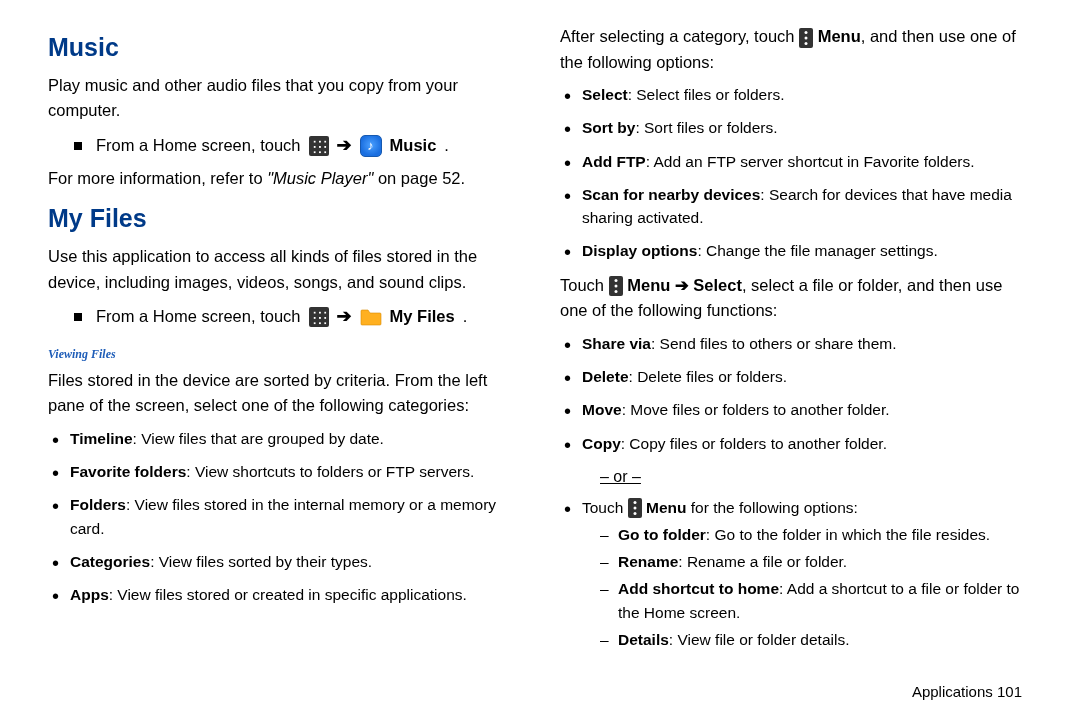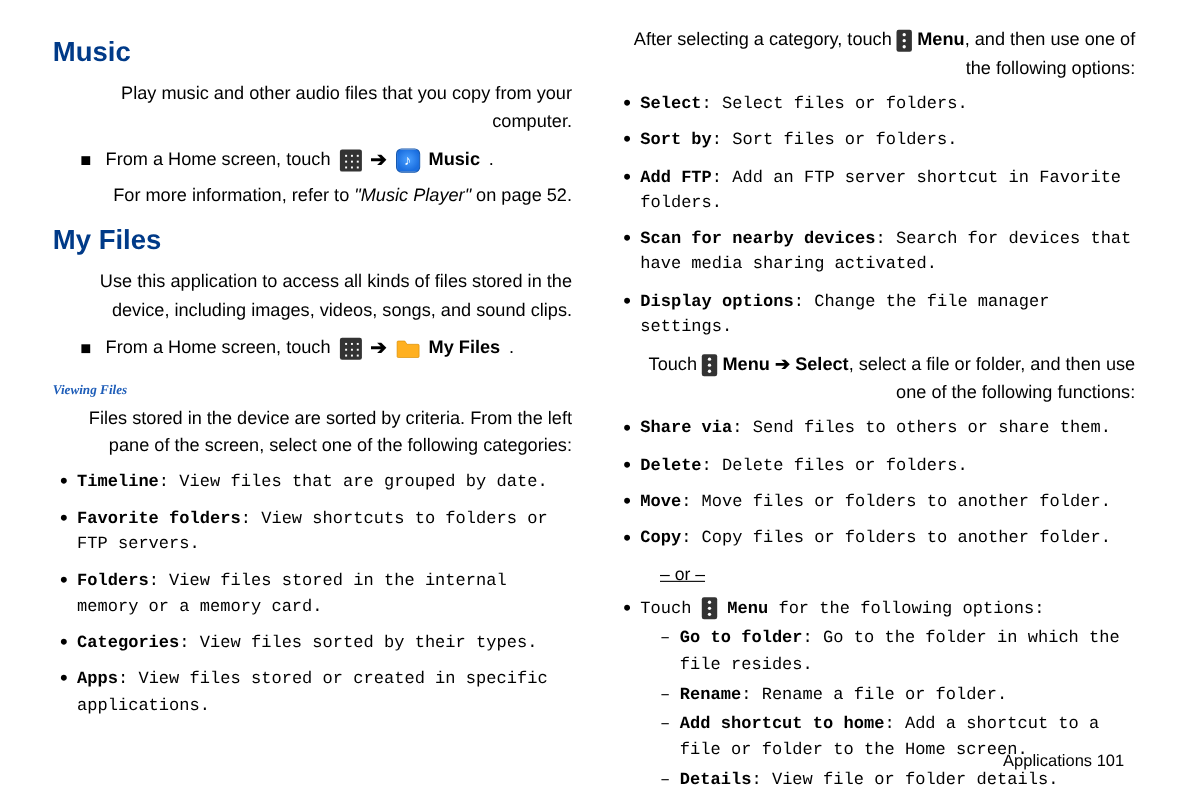--- a/index.html
+++ b/index.html
@@ -32,21 +32,21 @@
     letter-spacing: 0px;
   }
   h2.sub {
     font-family: Liberation Serif, serif;
     font-weight: bold;
     font-style: italic;
     color: #1e5db8;
     font-size: 12px;
     margin: 14px 0 4px 0;
   }
-  p { margin: 4px 0 8px 0; text-align: right; }
+  p { margin: 4px 0 8px 0; }
   .indent-row {
     display: flex;
     align-items: center;
     gap: 8px;
     margin: 6px 0 6px 26px;
     text-align: right;
   }
   .square-bullet {
     width: 8px; height: 8px; background: #000; flex: 0 0 auto;
     margin-right: 6px;
@@ -55,21 +55,20 @@
     font-weight: bold;
     font-size: 18px;
   }
   ul.bul { list-style: none; padding: 0; margin: 4px 0; }
   ul.bul > li {
     position: relative;
     padding-left: 22px;
     margin: 6px 0 10px 0;
     font-size: 15.5px;
     line-height: 1.5;
-    font-family: Liberation Mono, monospace;
   }
   ul.bul > li::before {
     content: "•";
     position: absolute;
     left: 4px;
     top: -2px;
     font-size: 20px;
   }
   ul.dash { list-style: none; padding: 0; margin: 2px 0 2px 18px; }
   ul.dash > li {

